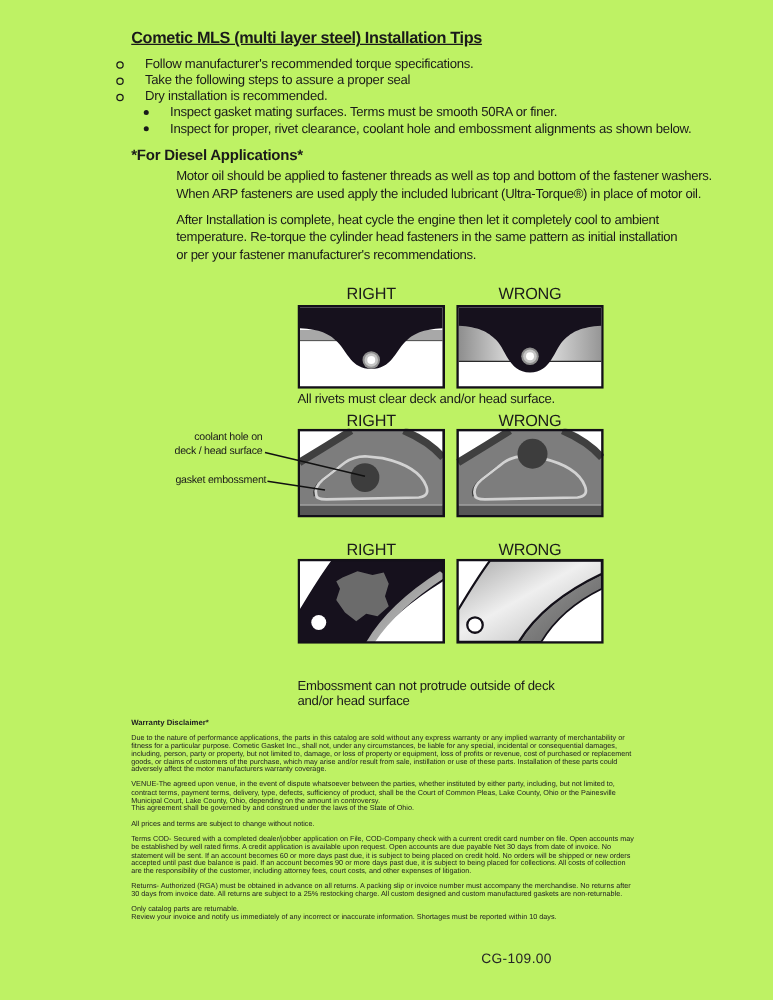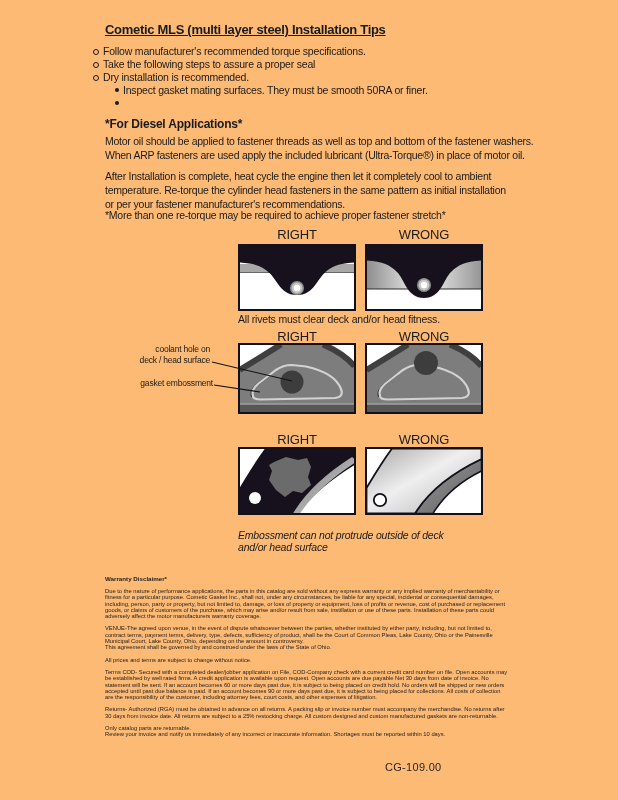--- a/index.html
+++ b/index.html
@@ -1,25 +1,25 @@
 <!DOCTYPE html>
 <html><head>
 <meta charset="utf-8">
 <style>
   html,body{margin:0;padding:0;background:#ffffff;}
-  #page{position:relative;width:618px;height:800px;background:#fdba74;overflow:hidden;
+  #page{position:relative;width:618px;height:800px;background:#bef264;overflow:hidden;
         font-family:"Liberation Sans",sans-serif;color:#1a1a1a;}
   .abs{position:absolute;}
   .title{font-size:13px;font-weight:bold;letter-spacing:-0.3px;text-decoration:underline;}
-  .brow{display:flex;align-items:flex-start;line-height:13px;font-size:10.5px;letter-spacing:-0.2px;}
+  .brow{display:flex;align-items:flex-start;line-height:13px;font-size:10.5px;letter-spacing:-0.2px;gap:13px;}
   .bdot-o{flex:0 0 auto;width:4px;height:4px;border:1px solid #1a1a1a;border-radius:50%;margin:3.5px 4px 0 0;}
   .bdot-f{flex:0 0 auto;width:4px;height:4px;background:#1a1a1a;border-radius:50%;margin:4px 4px 0 0;}
   .sub{margin-left:22px;}
   .h2{font-size:12px;font-weight:bold;letter-spacing:-0.2px;}
-  .para{font-size:10.5px;line-height:14px;letter-spacing:-0.25px;white-space:pre-line;}
+  .para{font-size:10.5px;line-height:14px;letter-spacing:-0.25px;white-space:pre-line;margin-left:36px;}
   .dlabel{font-size:13px;letter-spacing:-0.2px;text-align:center;width:118px;}
   .caption{font-size:10.5px;letter-spacing:-0.2px;white-space:pre-line;line-height:12px;}
   .callout{font-size:8.5px;letter-spacing:-0.2px;text-align:right;white-space:pre-line;line-height:10.5px;margin-left:48px;}
   .legal{font-size:5.8px;line-height:6.3px;letter-spacing:0;color:#222;white-space:pre-line;width:500px;}
   .legal-h{font-size:6.2px;font-weight:bold;color:#222;}
   .legal + .legal{margin-top:6px;}
   .footer{font-size:11px;letter-spacing:0.3px;color:#262626;}
   svg{display:block;}
   .c-border{fill:none;stroke:#131019;stroke-width:2;}
 </style>
@@ -38,34 +38,34 @@
     <div class="brow">
       <span class="bdot-o"></span>
       <span>Take the following steps to assure a proper seal</span>
     </div>
     <div class="brow">
       <span class="bdot-o"></span>
       <span>Dry installation is recommended.</span>
     </div>
     <div class="brow sub">
       <span class="bdot-f"></span>
-      <span>Inspect gasket mating surfaces.  They must be smooth 50RA or finer.</span>
+      <span>Inspect gasket mating surfaces.  Terms must be smooth 50RA or finer.</span>
     </div>
     <div class="brow sub">
       <span class="bdot-f"></span>
+      <span>Inspect for proper, rivet clearance, coolant hole and embossment alignments as shown below.</span>
     </div>
   </div>
 
   <div class="abs h2" style="left:105px;top:117px;">*For Diesel Applications*</div>
   <div class="abs para" style="left:105px;top:134px;width:440px;">Motor oil should be applied to fastener threads as well as top and bottom of the fastener washers.
 When ARP fasteners are used apply the included lubricant (Ultra-Torque®) in place of motor oil.</div>
   <div class="abs para" style="left:105px;top:169px;width:440px;">After Installation is complete, heat cycle the engine then let it completely cool to ambient
 temperature. Re-torque the cylinder head fasteners in the same pattern as initial installation
 or per your fastener manufacturer's recommendations.</div>
-  <div class="abs para" style="left:105px;top:208px;width:440px;">*More than one re-torque may be required to achieve proper fastener stretch*</div>
 
   <div class="abs dlabel" style="left:238px;top:227px;">RIGHT</div>
   <div class="abs dlabel" style="left:365px;top:227px;">WRONG</div>
 
   <svg class="abs" style="left:238px;top:244px;" width="118" height="67" viewBox="0 0 118 67">
     <rect x="1" y="1" width="116" height="65" fill="#ffffff"></rect>
     <rect x="2" y="20" width="114" height="8.5" fill="#a8a8a8"></rect>
     <line x1="2" y1="28.5" x2="116" y2="28.5" stroke="#4a4a4a" stroke-width="0.8"></line>
     <path d="M2,2 H116 V18.5 C100,19.5 93,22.5 86,29.5 C78,37.5 75,51 59,51 C43,51 40,37.5 32,29.5 C25,22.5 18,19.5 2,18.5 Z" fill="#16111d"></path>
     <circle cx="59" cy="44" r="7" fill="#8f8f8f"></circle>
@@ -86,21 +86,21 @@
     <rect x="1" y="1" width="116" height="65" fill="#ffffff"></rect>
     <rect x="2" y="16" width="114" height="29" fill="url(#g1w)"></rect>
     <line x1="2" y1="45" x2="116" y2="45" stroke="#2a2a2a" stroke-width="1"></line>
     <path d="M2,2 H116 V16.5 C100,17.5 93,21 86,28 C78,36 76,54 59,54 C42,54 40,36 32,28 C25,21 18,17.5 2,16.5 Z" fill="#16111d"></path>
     <circle cx="59" cy="41" r="7" fill="#8f8f8f"></circle>
     <circle cx="59" cy="41" r="5.4" fill="#c6c6c6"></circle>
     <circle cx="59" cy="41" r="3.2" fill="#ffffff"></circle>
     <rect class="c-border" x="1" y="1" width="116" height="65"></rect>
   </svg>
 
-  <div class="abs caption" style="left:238px;top:313px;">All rivets must clear deck and/or head fitness.</div>
+  <div class="abs caption" style="left:238px;top:313px;">All rivets must clear deck and/or head surface.</div>
 
   <div class="abs dlabel" style="left:238px;top:329px;">RIGHT</div>
   <div class="abs dlabel" style="left:365px;top:329px;">WRONG</div>
 
   <div class="abs callout" style="right:408px;top:344px;">coolant hole on
 deck / head surface</div>
   <div class="abs callout" style="right:405px;top:378px;">gasket embossment</div>
 
   <svg class="abs" style="left:238px;top:343px;" width="118" height="71" viewBox="0 0 118 71">
     <rect x="1" y="1" width="116" height="69" fill="#7d7d7d"></rect>
@@ -166,21 +166,21 @@
           <stop offset="1" stop-color="#5f5f5f"></stop>
       </linearGradient>
     </defs>
     <rect x="1" y="1" width="116" height="66" fill="#ffffff"></rect>
     <path d="M116.5,12 Q70,34 50,66.5 L68,66.5 Q84,40 116.5,24 Z" fill="url(#g3wb)" stroke="#131019" stroke-width="1.5"></path>
     <path d="M27,1.5 H116.5 V12 Q70,34 50,66.5 H1.5 V41 Q17,15 27,1.5 Z" fill="url(#g3w)" stroke="#131019" stroke-width="1.8"></path>
     <circle cx="15" cy="53" r="6.2" fill="#ffffff" stroke="#131019" stroke-width="1.8"></circle>
     <rect class="c-border" x="1" y="1" width="116" height="66"></rect>
   </svg>
 
-  <div class="abs caption" style="left:238px;top:529px;font-style:italic;">Embossment can not protrude outside of deck
+  <div class="abs caption" style="left:238px;top:543px;">Embossment can not protrude outside of deck
 and/or head surface</div>
 
   <div class="abs" style="left:105px;top:575px;">
     <div class="legal-h">Warranty Disclaimer*</div>
     <div class="legal" style="margin-top:6px;">Due to the nature of performance applications, the parts in this catalog are sold without any express warranty or any implied warranty of merchantability or
 fitness for a particular purpose.  Cometic Gasket Inc., shall not, under any circumstances, be liable for any special, incidental or consequential damages,
 including, person, party or property, but not limited to, damage, or loss of property or equipment, loss of profits or revenue, cost of purchased or replacement
 goods, or claims of customers of the purchase, which may arise and/or result from sale, instillation or use of these parts.  Installation of these parts could
 adversely affect the motor manufacturers warranty coverage.</div>
     <div class="legal">VENUE-The agreed upon venue, in the event of dispute whatsoever between the parties, whether instituted by either party, including, but not limited to,

